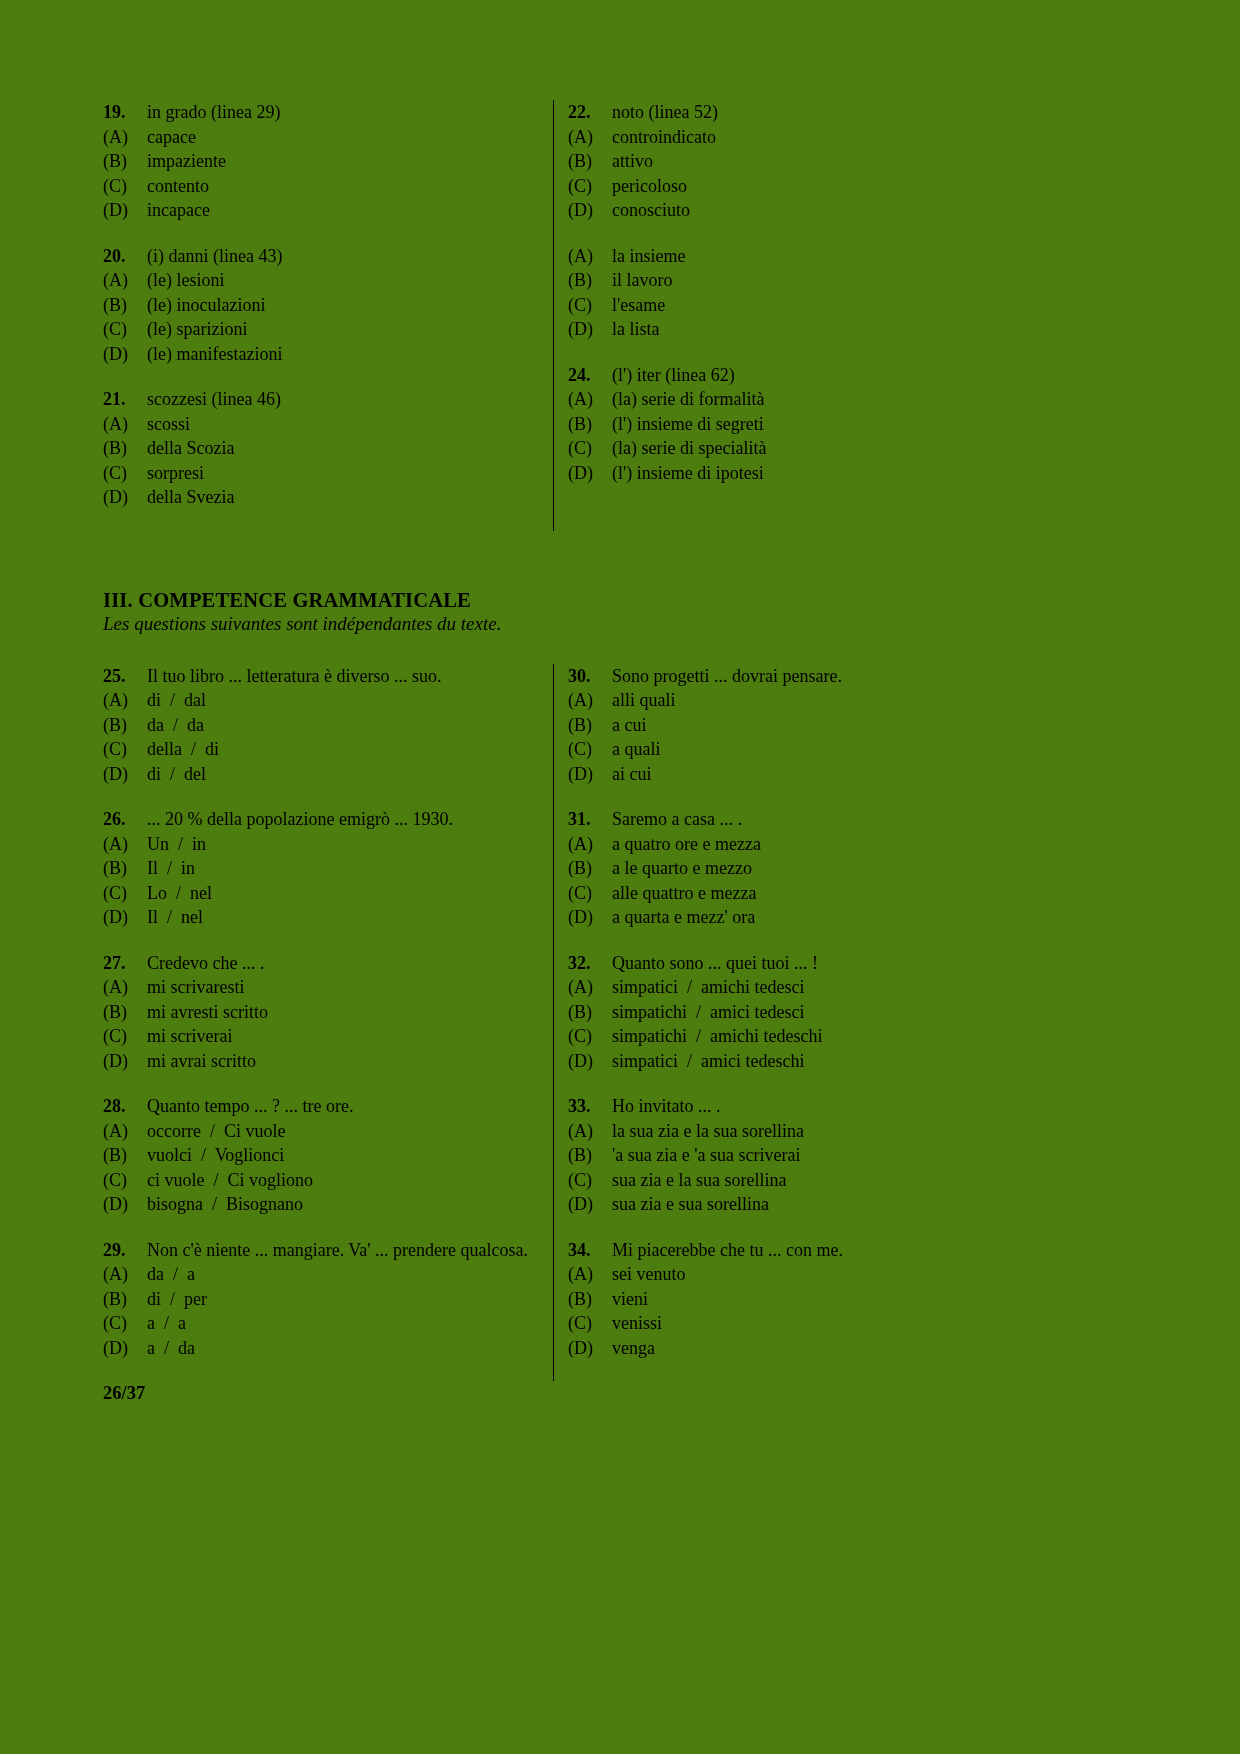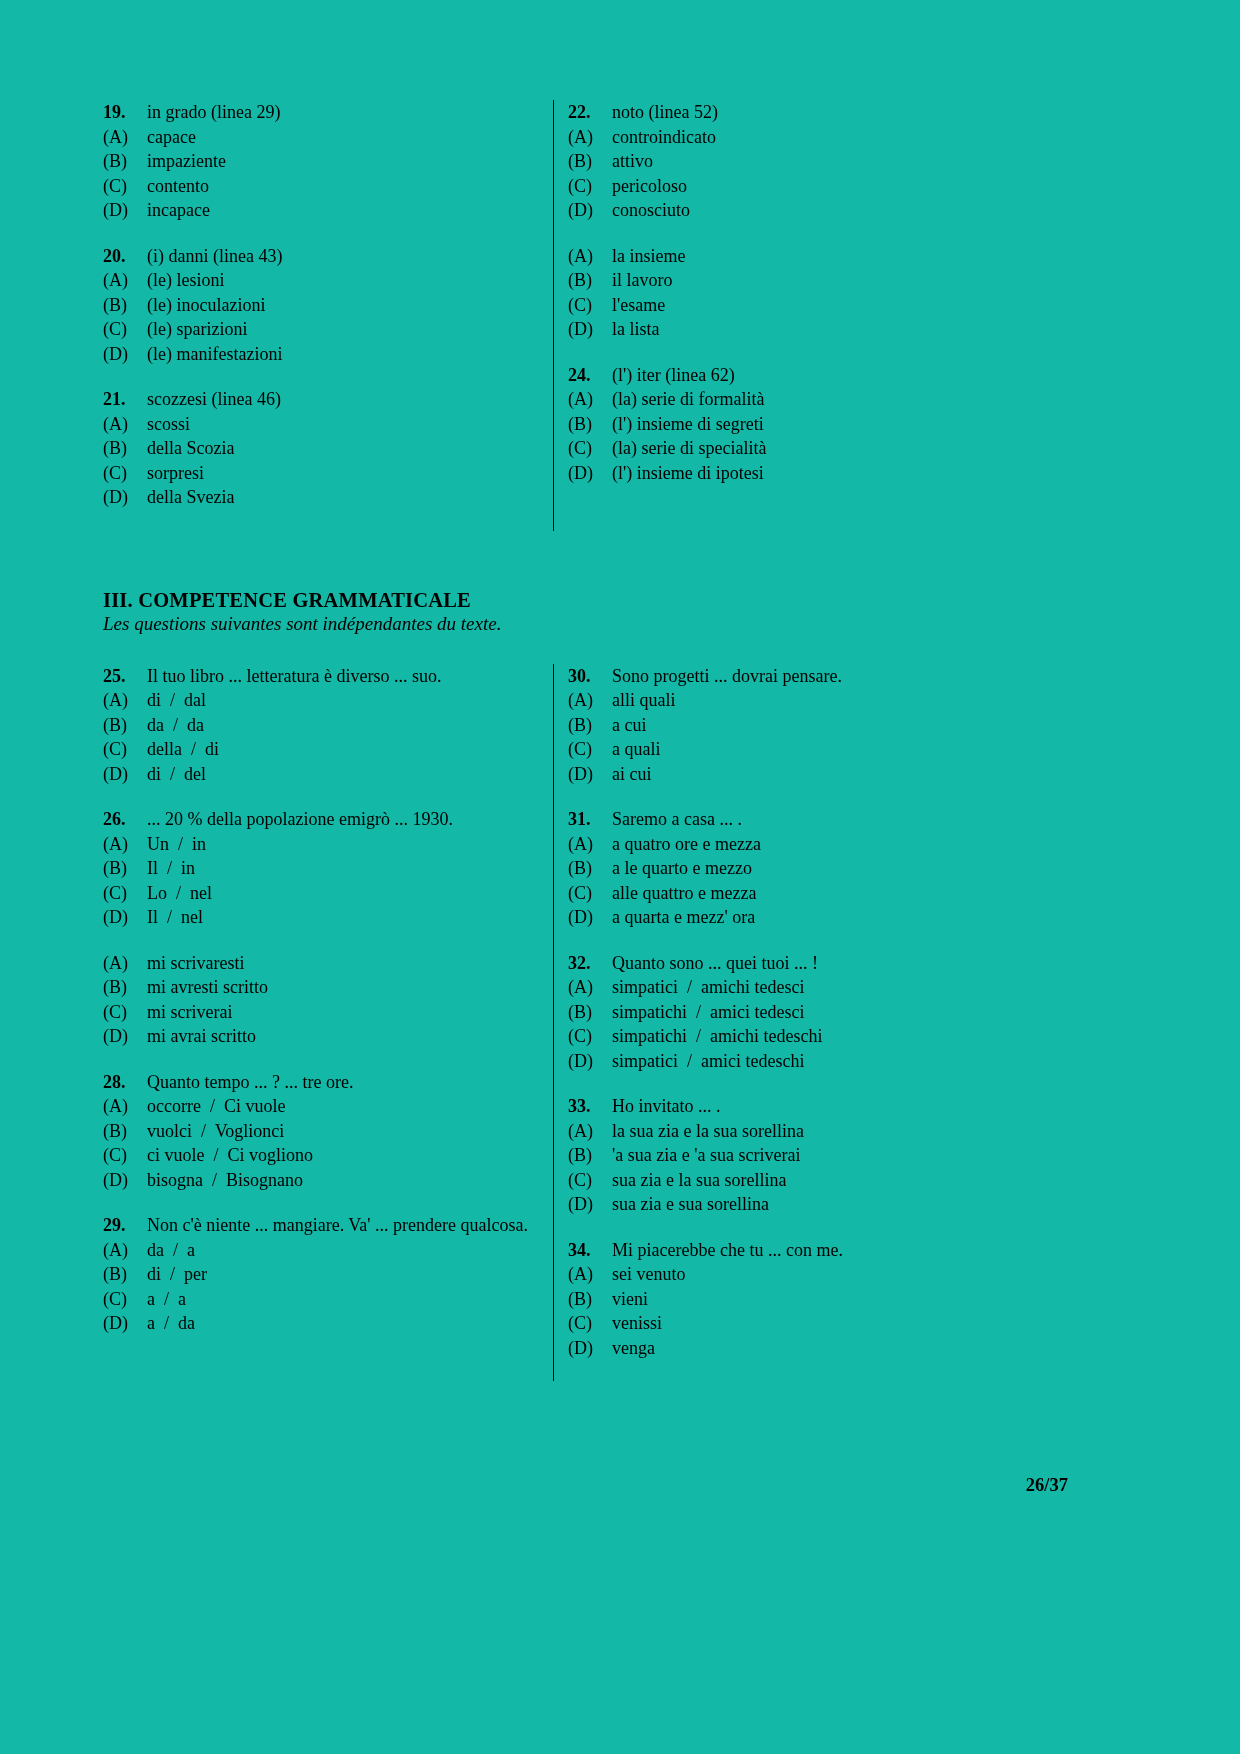--- a/index.html
+++ b/index.html
@@ -3,21 +3,21 @@
 <meta charset="utf-8">
 <style>
   html, body {
     margin: 0;
     padding: 0;
     background: #ffffff;
   }
   .page {
     width: 1240px;
     height: 1754px;
-    background: #14b8a6;
+    background: #4d7c0f;
     color: #000000;
     font-family: "Liberation Serif", "DejaVu Serif", serif;
     font-size: 18px;
     line-height: 24.5px;
     box-sizing: border-box;
     padding: 100px 0 0 103px;
     overflow: hidden;
   }
   .content { width: 965px; }
   .columns {
@@ -43,24 +43,23 @@
     font-weight: bold;
     font-size: 20.5px;
     letter-spacing: 0.2px;
   }
   .heading-subtitle {
     font-style: italic;
     font-size: 19px;
     margin-top: 0;
   }
   .footer {
-    text-align: right;
+    text-align: left;
     font-weight: bold;
     font-size: 18.5px;
-    margin-top: 92px;
   }
 </style>
 </head>
 <body>
 
 <div class="page">
   <div class="content">
 
     <div class="columns">
       <div class="col left">
@@ -281,20 +280,24 @@
     <span class="opt-text">Lo  /  nel</span>
   </div>
 
   <div class="opt-line">
     <span class="opt-letter">(D)</span>
     <span class="opt-text">Il  /  nel</span>
   </div>
 </div>
 
   <div class="question">
+    <div class="q-line">
+      <span class="q-num">27.</span>
+      <span class="q-text">Credevo che ... .</span>
+    </div>
 
   <div class="opt-line">
     <span class="opt-letter">(A)</span>
     <span class="opt-text">mi scrivaresti</span>
   </div>
 
   <div class="opt-line">
     <span class="opt-letter">(B)</span>
     <span class="opt-text">mi avresti scritto</span>
   </div>

